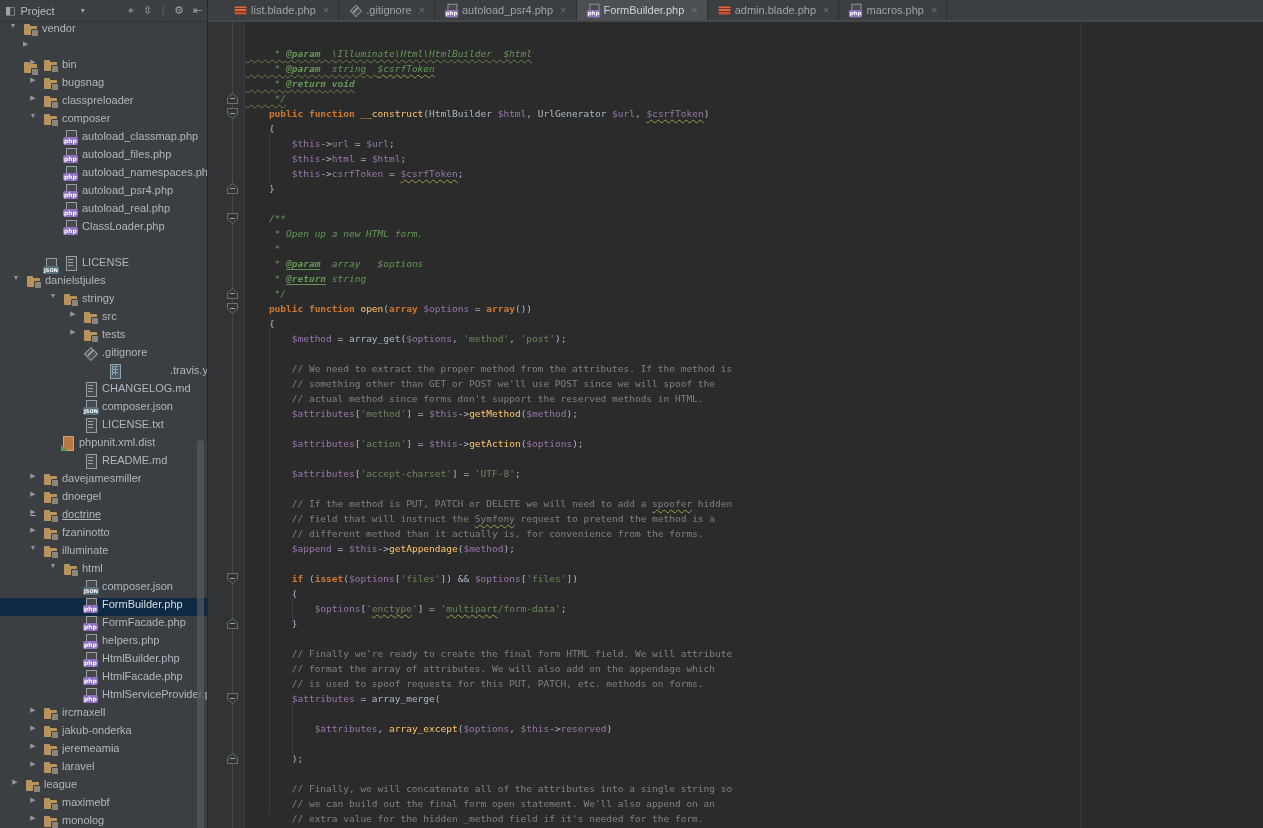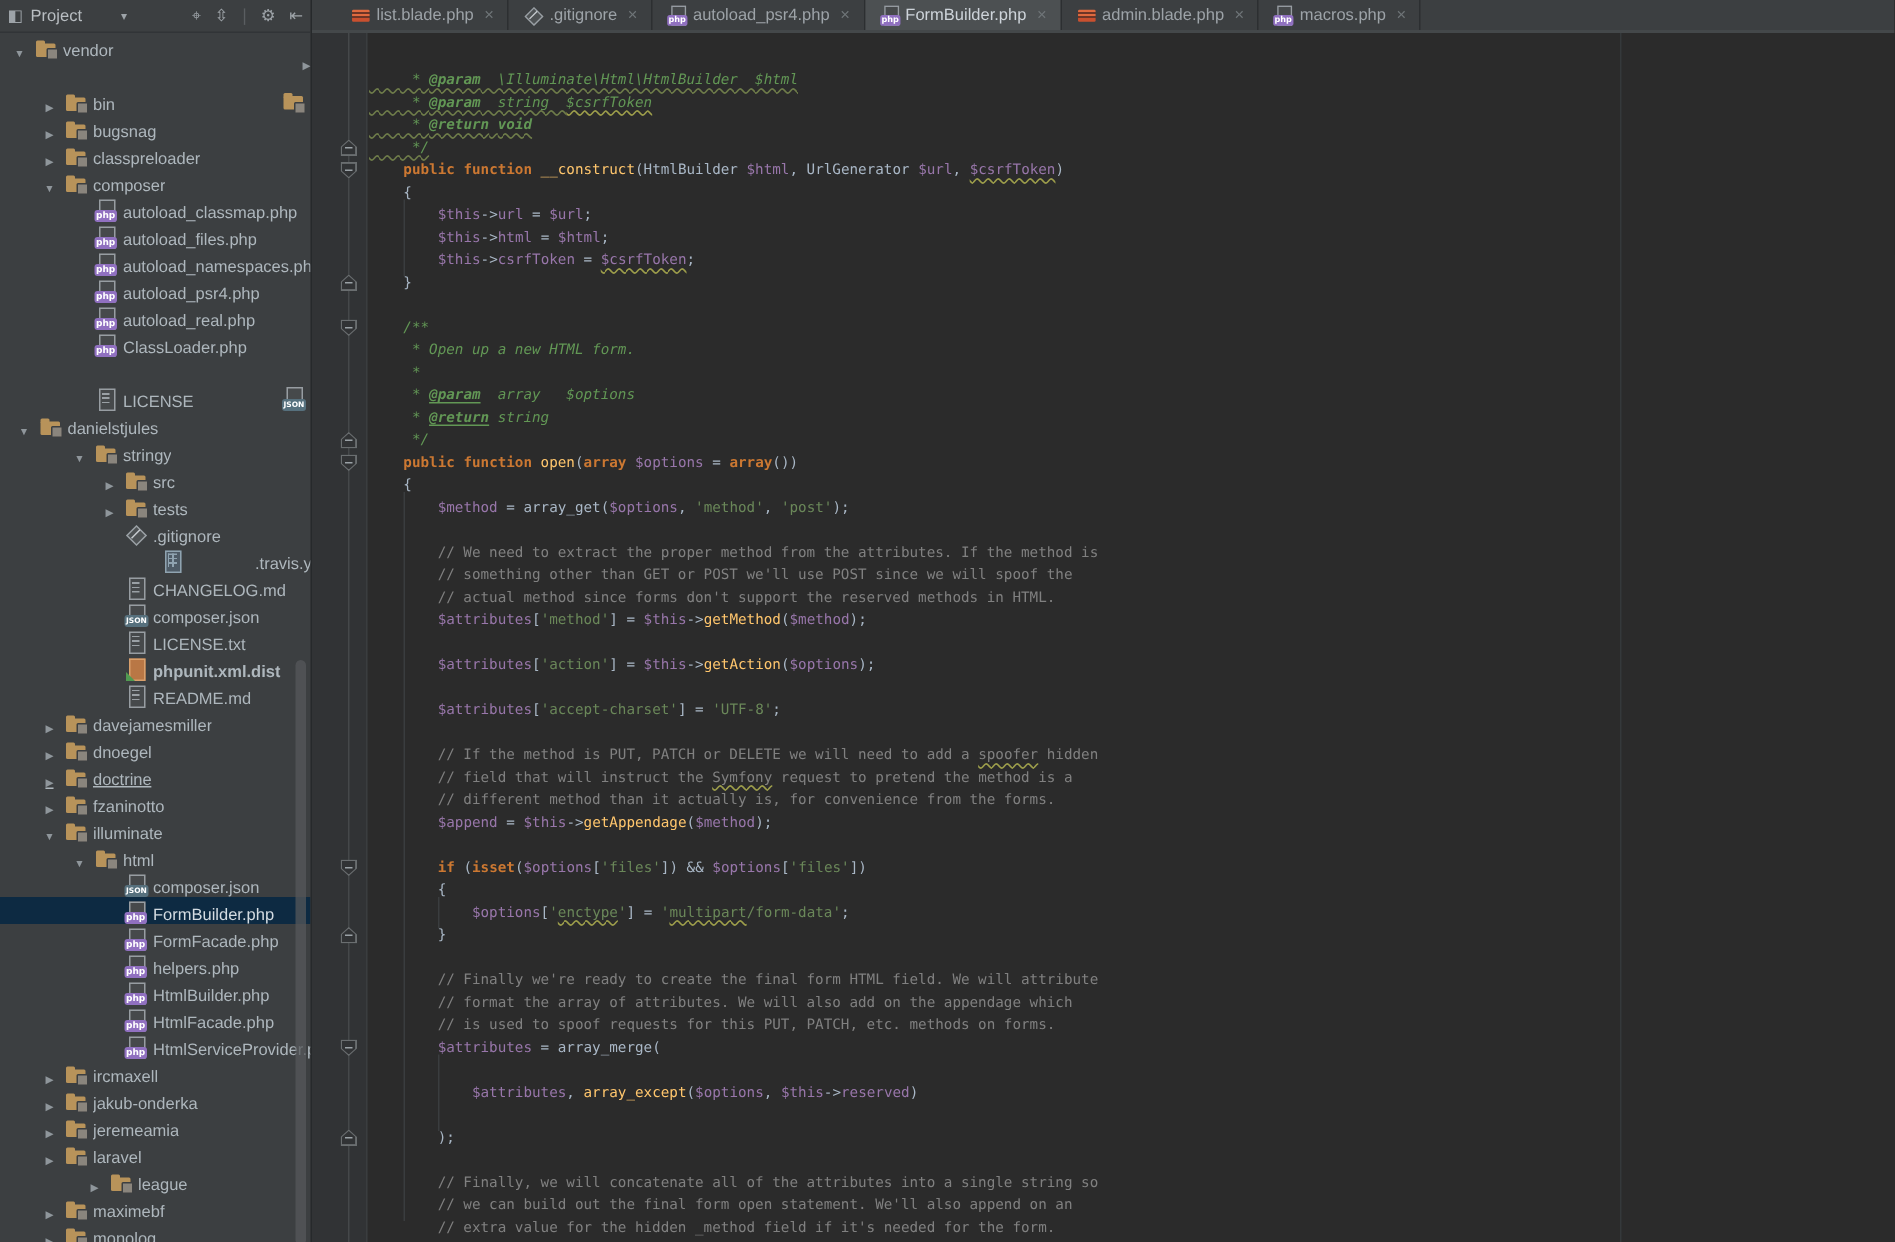--- a/index.html
+++ b/index.html
@@ -10,21 +10,21 @@
   #leftpanel{position:absolute;left:0;top:0;width:207px;height:828px;
              background:#3c3f41;border-right:1px solid #26292b;z-index:3}
   #toolbar{height:21px;display:flex;align-items:center;color:#9da3a8;
            font-size:11px;border-bottom:1px solid #313437;padding:0 5px;white-space:nowrap}
   #toolbar .tgroup{display:flex;align-items:center;gap:5px;color:#b9bec2}
   .tico{font-family:"DejaVu Sans",sans-serif;color:#9da3a8;font-size:11px;line-height:1}
   .caret{font-size:8px;color:#9da3a8;margin-left:26px}
   #toolbar .ticons{margin-left:auto;display:flex;align-items:center;gap:9px}
   .tdiv{color:#5a5e61}
   #tree{position:absolute;top:22px;left:0;right:0;bottom:0;overflow:hidden}
-  .trow{height:18px;display:flex;align-items:flex-end;font-size:11px;color:#aeb7bd;white-space:nowrap}
+  .trow{height:18px;display:flex;align-items:flex-start;font-size:11px;color:#aeb7bd;white-space:nowrap}
   .trow.sel{background:#0d2a42;color:#d4dce2}
   .chev{flex:0 0 20px;text-align:center;font-size:7px;color:#8f969b}
   .sp20{flex:0 0 20px}
   .tlabel{overflow:hidden}
   #treescroll{position:absolute;left:197px;top:440px;width:7px;height:390px;
               background:#55585b;border-radius:4px;opacity:.75}
 
   
   .ic{flex:0 0 16px;width:16px;height:15px;position:relative;margin-right:3px;display:inline-block;vertical-align:middle}
   .ic-folder::before{content:"";position:absolute;left:1px;top:2px;width:6px;height:3px;background:#b8935a;border-radius:1px 1px 0 0}
@@ -248,21 +248,21 @@
         <span class="ic ic-json">
           <i class="flbl json">JSON</i>
         </span>
         <span class="tlabel">composer.json</span>
       </div>
       <div class="trow" style="padding-left: 63px;">
         <span class="sp20"></span>
         <span class="ic ic-text"></span>
         <span class="tlabel">LICENSE.txt</span>
       </div>
-      <div class="trow" style="padding-left: 63px; font-weight: bold;">
+      <div class="trow" style="padding-left: 40px;">
         <span class="sp20"></span>
         <span class="ic ic-xml"></span>
         <span class="tlabel">phpunit.xml.dist</span>
       </div>
       <div class="trow" style="padding-left: 63px;">
         <span class="sp20"></span>
         <span class="ic ic-text"></span>
         <span class="tlabel">README.md</span>
       </div>
       <div class="trow" style="padding-left: 23px;">
@@ -377,21 +377,21 @@
         </span>
         <span class="tlabel">jeremeamia</span>
       </div>
       <div class="trow" style="padding-left: 23px;">
         <span class="chev">▶</span>
         <span class="ic ic-folder">
           <i class="bdg"></i>
         </span>
         <span class="tlabel">laravel</span>
       </div>
-      <div class="trow" style="padding-left: 5px; margin-left: 48px;">
+      <div class="trow" style="padding-left: 5px;">
         <span class="chev">▶</span>
         <span class="ic ic-folder">
           <i class="bdg"></i>
         </span>
         <span class="tlabel">league</span>
       </div>
       <div class="trow" style="padding-left: 23px;">
         <span class="chev">▶</span>
         <span class="ic ic-folder">
           <i class="bdg"></i>

